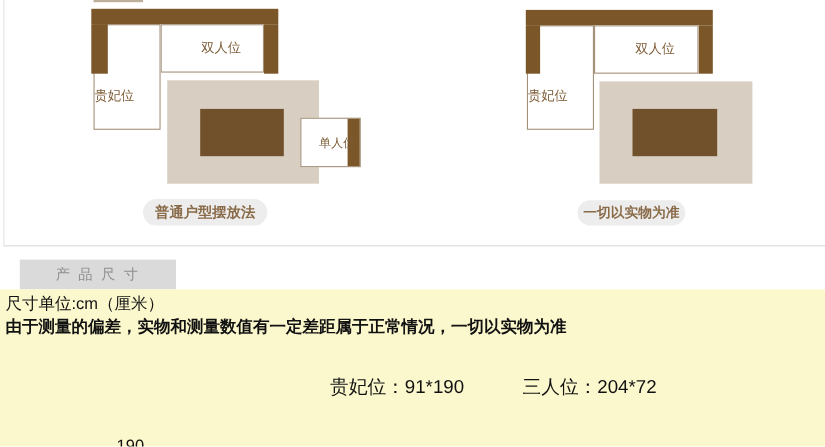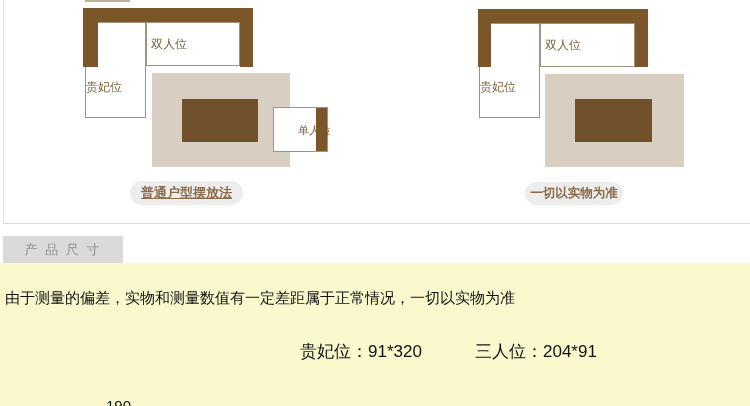--- a/index.html
+++ b/index.html
@@ -22,71 +22,71 @@
   .remnant{left:85px;top:0;width:45px;height:2px;background:#9b8466;opacity:.65;}
 
   .bar{background:var(--sofa-brown,#7b5629);}
   .rug{background:var(--rug-beige,#d8cfc2);}
   .ctable{background:var(--table-brown,#70512c);}
   .box{
     background:#ffffff;border:1px solid var(--box-border,#a39179);
     color:var(--seat-label-brown,#7d5c36);font-size:12px;
   }
   .box .center-label{
-    position:absolute;left:4px;right:0;top:50%;transform:translateY(-50%);
-    text-align:left;white-space:nowrap;
+    position:absolute;left:16px;right:0;top:50%;transform:translateY(-50%);
+    text-align:center;white-space:nowrap;
   }
   .chaise-label{position:absolute;left:0;right:0;top:56px;white-space:nowrap;}
 
   
   .top-l{left:83px;top:8px;width:170px;height:14px;}
   .armL-l{left:83px;top:22px;width:15px;height:45px;}
   .armR-l{left:240px;top:22px;width:13px;height:45px;}
   .chaise-l{left:85px;top:22px;width:61px;height:96px;}
   .seat-l{left:146px;top:22px;width:94px;height:44px;}
   .rug-l{left:152px;top:73px;width:138px;height:94px;}
   .table-l{left:182px;top:99px;width:76px;height:43px;}
   .single-l{left:273px;top:107px;width:55px;height:45px;font-size:11px;}
-  .single-l .center-label{padding-right:12px;margin-left:20px;}
+  .single-l .center-label{padding-right:12px;}
   .single-bar{position:absolute;top:0;right:0;width:11px;height:100%;background:var(--sofa-brown,#7b5629);}
 
   
   .top-r{left:478px;top:9px;width:170px;height:14px;}
   .armL-r{left:478px;top:23px;width:13px;height:44px;}
   .armR-r{left:635px;top:23px;width:13px;height:44px;}
   .chaise-r{left:479px;top:23px;width:61px;height:95px;}
   .chaise-r .chaise-label{top:55px;}
   .seat-r{left:540px;top:23px;width:95px;height:44px;}
   .rug-r{left:545px;top:74px;width:139px;height:93px;}
   .table-r{left:575px;top:99px;width:77px;height:43px;}
 
   .pill{
     background:var(--caption-pill-gray,#ededed);
     color:var(--caption-brown,#8a6b49);
     border-radius:12px;text-align:center;
     font-size:13px;font-weight:bold;white-space:nowrap;
   }
-  .pill-l{left:130px;top:181px;width:113px;height:24px;line-height:24px;text-decoration:underline;}
+  .pill-l{left:130px;top:181px;width:113px;height:24px;line-height:24px;}
   .pill-r{left:525px;top:182px;width:98px;height:23px;line-height:23px;font-size:12.5px;}
 
   
   .size-tab{
-    position:absolute;left:3px;top:236px;width:120px;height:27px;
+    position:absolute;left:18px;top:236px;width:142px;height:27px;
     background:var(--tab-bg-gray,#dadada);
     color:var(--tab-text-gray,#8f8f8f);
     font-size:13px;line-height:27px;text-align:center;
     letter-spacing:2px;white-space:nowrap;box-sizing:border-box;
   }
   .size-panel{
     position:absolute;left:0;top:263px;width:750px;height:143px;
     background:var(--highlight-yellow,#fcf8cd);
     color:var(--text-black,#111111);
   }
   .unit-line{position:absolute;left:5px;top:3px;font-size:15px;line-height:21px;white-space:nowrap;}
-  .note-line{position:absolute;left:5px;top:24px;font-size:15px;line-height:21px;white-space:nowrap;}
+  .note-line{position:absolute;left:5px;top:24px;font-size:15px;line-height:21px;white-space:nowrap;font-weight:bold;}
   .dim{position:absolute;top:77px;font-size:17px;white-space:nowrap;}
   .dim-0{left:138px;}
   .dim-1{left:300px;}
   .dim-2{left:475px;}
   .partial-text{position:absolute;left:106px;top:134px;font-size:15px;white-space:nowrap;}
 </style>
 </head>
 <body>
 
 <div class="page">
@@ -130,21 +130,22 @@
     <div class="abs box seat-r">
       <span class="center-label">双人位</span>
     </div>
 
     <div class="abs pill pill-r">一切以实物为准</div>
   </div>
 
   <div class="size-tab">产 品 尺 寸</div>
 
   <section class="size-panel">
+    <div class="unit-line">尺寸单位:cm（厘米）</div>
     <div class="note-line">由于测量的偏差，实物和测量数值有一定差距属于正常情况，一切以实物为准</div>
 
-    <span class="dim dim-1">贵妃位：91*320</span>
-    <span class="dim dim-2">三人位：204*91</span>
+    <span class="dim dim-1">贵妃位：91*190</span>
+    <span class="dim dim-2">三人位：204*72</span>
 
     <div class="partial-text">190</div>
   </section>
 
 </div>
 
 </body></html>

